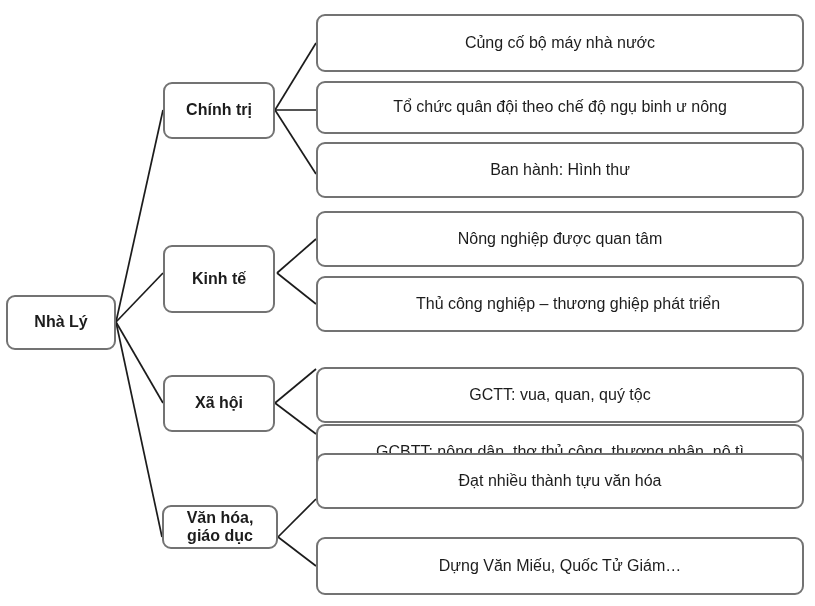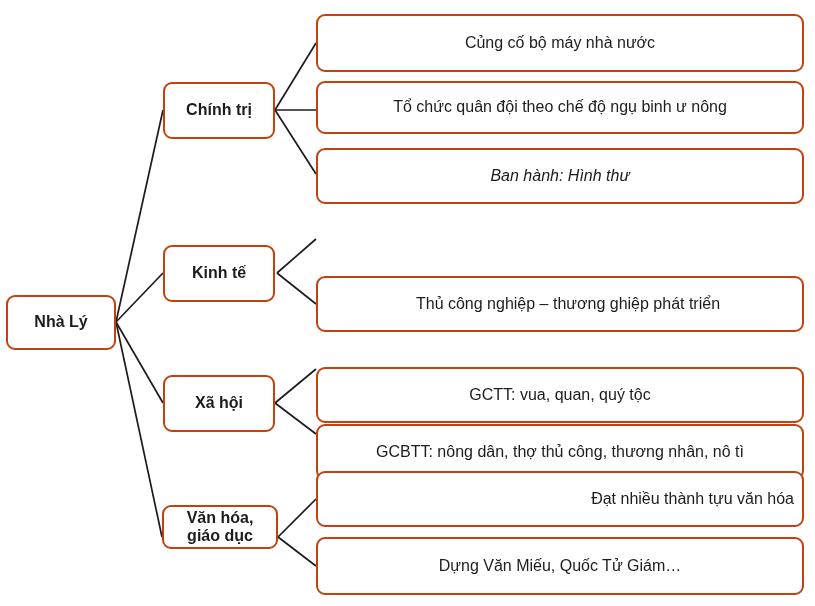--- a/index.html
+++ b/index.html
@@ -18,50 +18,50 @@
   .connectors {
     position: absolute;
     left: 0; top: 0;
     width: 815px; height: 606px;
     z-index: 0;
   }
   .box {
     position: absolute;
     z-index: 1;
     background: #ffffff;
-    border: 2px solid #c2410c;
+    border: 2px solid #737373;
     border-radius: 9px;
     display: flex;
     align-items: center;
     justify-content: center;
     text-align: center;
     color: #1c1c1c;
     font-size: 16px;
     line-height: 1.15;
     box-sizing: border-box;
     padding: 2px 8px;
   }
   .node-root, .node-branch { font-weight: bold; }
 
   .node-root   { left: 6px;  top: 295px; width: 110px; height: 55px; }
 
   .branch-0 { left: 163px; top: 82px;  width: 112px; height: 57px; text-align: right; }
-  .branch-1 { left: 163px; top: 245px; width: 112px; height: 57px; }
+  .branch-1 { left: 163px; top: 245px; width: 112px; height: 68px; }
   .branch-2 { left: 163px; top: 375px; width: 112px; height: 57px; justify-content: center; }
   .branch-3 { left: 162px; top: 505px; width: 116px; height: 44px; }
 
   .leaf { left: 316px; width: 488px; height: 56px; }
   .leaf-0 { top: 14px;  height: 58px; }
   .leaf-1 { top: 81px;  height: 53px; }
-  .leaf-2 { top: 148px; font-style: italic; }
+  .leaf-2 { top: 142px; }
   .leaf-3 { top: 211px; }
   .leaf-4 { top: 276px; padding-left: 24px; }
   .leaf-5 { top: 341px; margin-top: 26px; }
   .leaf-6 { top: 424px; }
-  .leaf-7 { top: 471px; justify-content: flex-end; }
+  .leaf-7 { top: 453px; }
   .leaf-8 { top: 537px; height: 58px; }
 </style>
 </head>
 <body>
 
 <div class="canvas">
 
   <svg class="connectors" viewBox="0 0 815 606" xmlns="http://www.w3.org/2000/svg">
     <g stroke="#1c1c1c" stroke-width="1.7" fill="none">
 
@@ -105,20 +105,23 @@
   <div class="box leaf leaf-0">
     <span>Củng cố bộ máy nhà nước</span>
   </div>
   <div class="box leaf leaf-1">
     <span>Tổ chức quân đội theo chế độ ngụ binh ư nông</span>
   </div>
   <div class="box leaf leaf-2">
     <span>Ban hành: Hình thư</span>
   </div>
 
+  <div class="box leaf leaf-3">
+    <span>Nông nghiệp được quan tâm</span>
+  </div>
   <div class="box leaf leaf-4">
     <span>Thủ công nghiệp – thương ghiệp phát triển</span>
   </div>
 
   <div class="box leaf leaf-5">
     <span>GCTT: vua, quan, quý tộc</span>
   </div>
   <div class="box leaf leaf-6">
     <span>GCBTT: nông dân, thợ thủ công, thương nhân, nô tì</span>
   </div>

